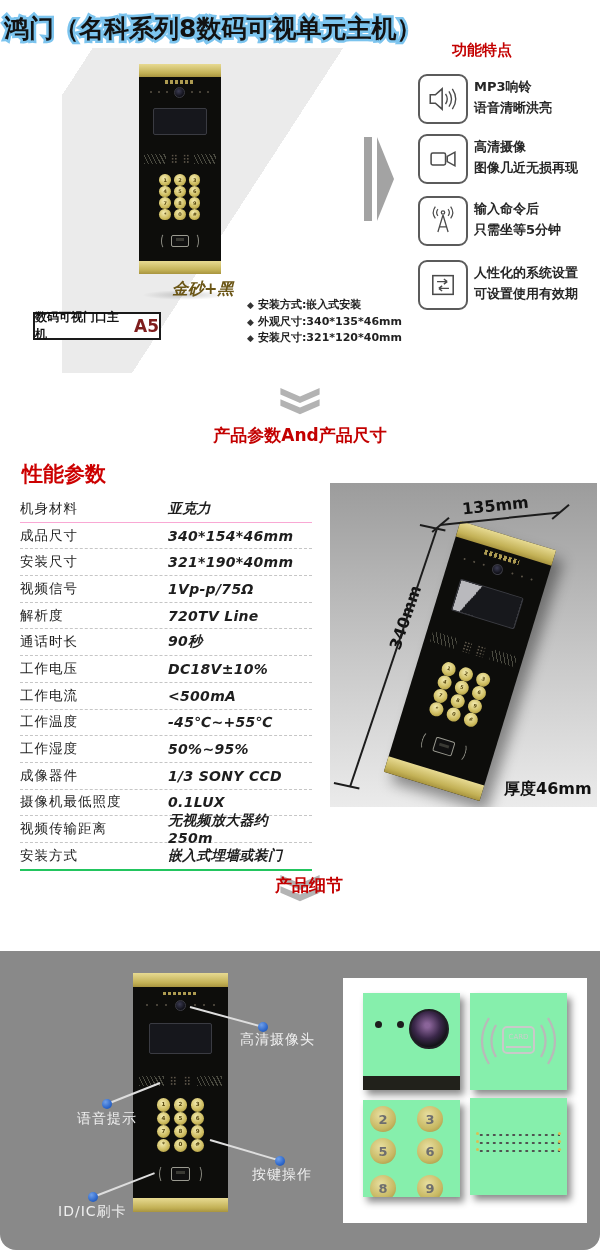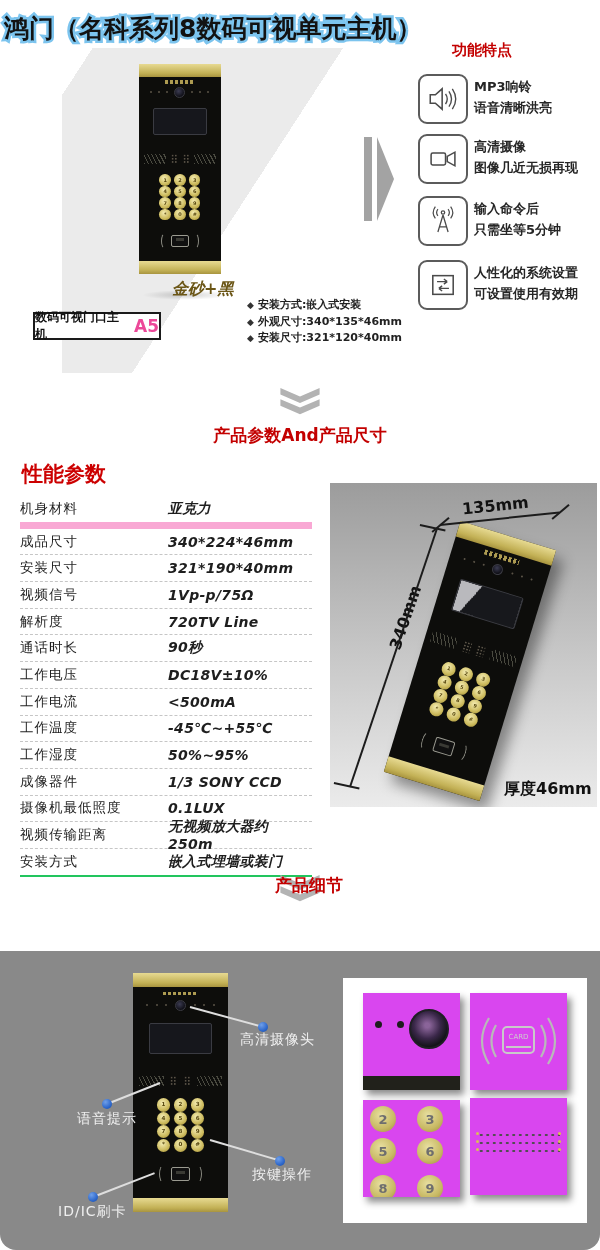--- a/index.html
+++ b/index.html
@@ -48,50 +48,50 @@
   
   .arrow-bar{left:364px;top:137px;width:8px;height:84px;background:#a3a3a3;}
   .arrow-tri{left:377px;top:137px;width:0;height:0;border-top:42px solid transparent;border-bottom:42px solid transparent;border-left:17px solid #a3a3a3;}
   .f-icon{width:46px;height:46px;border:2px solid #5b5b5b;border-radius:9px;display:flex;align-items:center;justify-content:center;background:#fff;}
   .f-text{width:130px;font-size:13px;line-height:21px;color:#262626;font-weight:bold;}
 
   
   .finish{left:172px;top:279px;font-family:"DejaVu Serif","Liberation Serif",serif;font-style:italic;font-weight:bold;font-size:16px;color:#6b5616;}
   .model-box{left:33px;top:312px;width:124px;height:24px;border:2px solid #1a1a1a;background:#fff;display:flex;align-items:center;justify-content:center;gap:4px;}
   .model-label{font-size:12px;font-weight:bold;color:#111;}
-  .model-code{font-size:17px;font-weight:bold;color:#ec4899;}
+  .model-code{font-size:17px;font-weight:bold;color:#7f1d1d;}
   .bullets{left:247px;top:297px;font-size:11px;font-weight:bold;color:#222;line-height:15.5px;}
   .bullets .dia{font-size:9px;margin-right:4px;color:#333;}
 
   
   .chev{left:277px;width:46px;height:28px;}
   .div-label{left:0;width:600px;text-align:center;font-size:17px;font-weight:bold;color:#c30000;}
 
   
   .specs{left:20px;top:460px;width:292px;}
   .specs h2{margin:0 0 8px 2px;font-size:21px;font-weight:bold;color:#cc0000;}
   .srow{display:flex;align-items:center;height:25.7px;border-bottom:1px dashed #c6c6c6;font-size:13.5px;color:#1e1e1e;}
   .srow .sn{width:148px;letter-spacing:1px;}
   .srow .sv{flex:1;font-weight:bold;font-size:14px;letter-spacing:.3px;font-style:italic;}
-  .srow.first{border-bottom:7px solid #f9a8d4;}
+  .srow.first{border-bottom:1px solid #f9a8d4;}
   .srow.last{border-bottom:2px solid #22c55e;}
 
   
   .dim-box{left:330px;top:483px;width:267px;height:324px;background:linear-gradient(180deg,#9c9c9c,#c9c9c9 55%,#ebebeb);overflow:hidden;}
   .dim-line{position:absolute;background:#1c1c1c;height:2px;transform-origin:0 50%;}
   .dim-tick{position:absolute;background:#1c1c1c;height:1.5px;transform-origin:0 50%;}
   .dim-label{position:absolute;font-size:16px;font-weight:bold;color:#111;white-space:nowrap;}
 
   
   .band{left:0;top:951px;width:600px;height:299px;background:#898989;}
   .c-line{position:absolute;height:2px;background:#dedede;transform-origin:0 50%;}
   .c-dot{position:absolute;width:10px;height:10px;border-radius:50%;background:radial-gradient(circle at 35% 30%,#6f9fe8,#2e68cc 60%,#1d4d9f);}
   .c-label{position:absolute;font-size:14px;color:#efefef;letter-spacing:1px;white-space:nowrap;}
   .panel{left:343px;top:978px;width:244px;height:245px;background:#ffffff;}
-  .sq{position:absolute;width:97px;height:97px;background:#d946ef;box-shadow:4px 5px 7px rgba(0,0,0,.45);overflow:hidden;}
+  .sq{position:absolute;width:97px;height:97px;background:#86efac;box-shadow:4px 5px 7px rgba(0,0,0,.45);overflow:hidden;}
   .lens{position:absolute;right:11px;top:16px;width:36px;height:36px;border-radius:50%;
         background:radial-gradient(circle at 45% 40%,#8a6499 8%,#3a2749 45%,#131318 72%);border:2px solid #1f1f24;}
   .faint-dot{position:absolute;width:7px;height:7px;border-radius:50%;background:#1d1d1d;}
   .cam-strip{position:absolute;left:0;right:0;bottom:0;height:14px;background:#21211b;}
   .k2{position:absolute;width:26px;height:26px;border-radius:50%;display:flex;align-items:center;justify-content:center;
       background:radial-gradient(circle at 42% 35%,#e8dfa0,#c8b964 60%,#9d8a3a);color:#6e6e6e;font-size:13px;font-weight:bold;}
   .dotgrid{position:absolute;left:8px;top:33px;width:82px;height:23px;
            background:radial-gradient(#4e4e4e 1px,rgba(0,0,0,0) 1.2px);background-size:6.5px 8px;}
   .gold-dot{position:absolute;width:3px;height:3px;border-radius:50%;background:#d9c053;}
 </style>
@@ -225,21 +225,21 @@
   <div class="abs div-label" style="top:424px;">产品参数And产品尺寸</div>
 
   <div class="abs specs">
     <h2>性能参数</h2>
     <div class="srow first">
         <span class="sn">机身材料</span>
         <span class="sv">亚克力</span>
       </div>
     <div class="srow">
         <span class="sn">成品尺寸</span>
-        <span class="sv">340*224*46mm</span>
+        <span class="sv">340*154*46mm</span>
       </div>
     <div class="srow">
         <span class="sn">安装尺寸</span>
         <span class="sv">321*190*40mm</span>
       </div>
     <div class="srow">
         <span class="sn">视频信号</span>
         <span class="sv">1Vp-p/75Ω</span>
       </div>
     <div class="srow">

